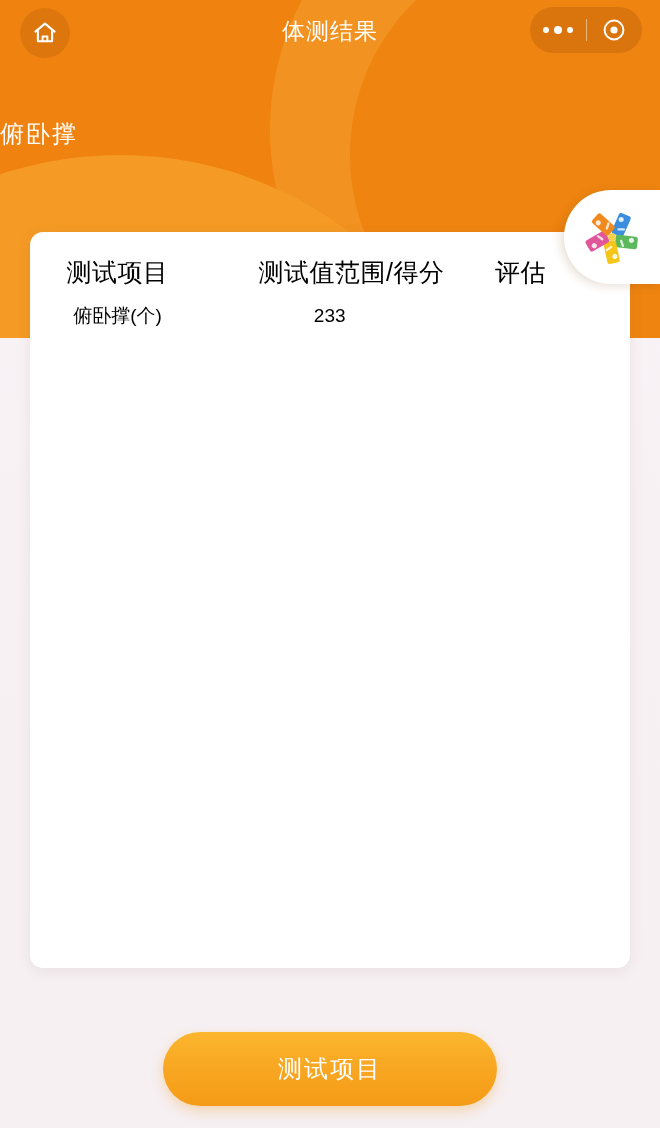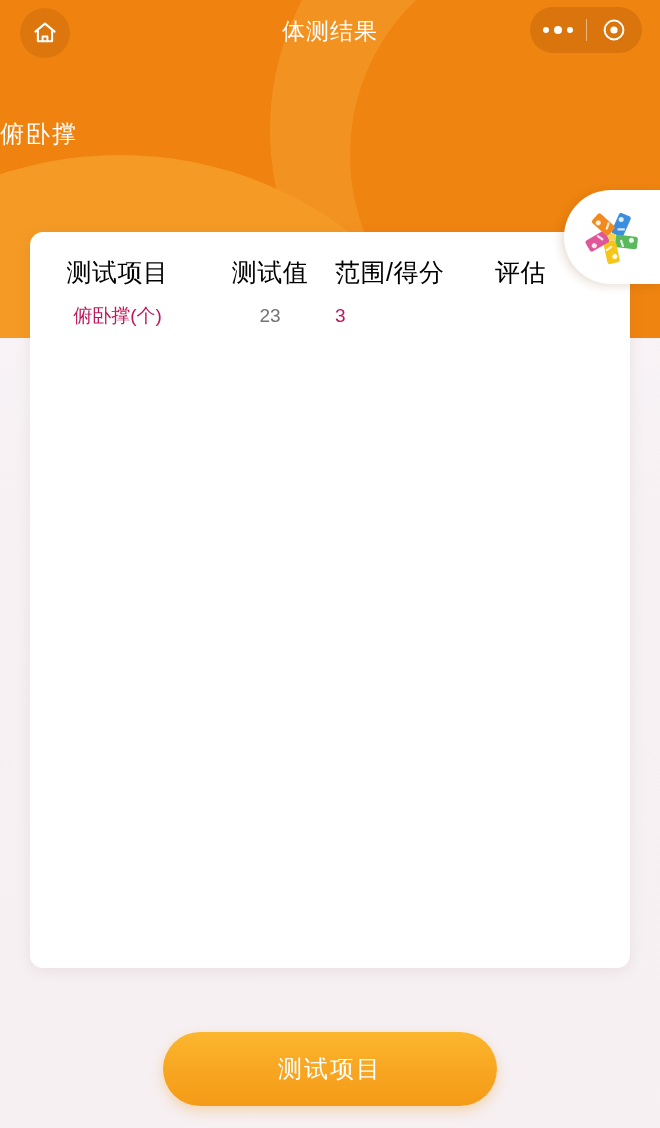--- a/index.html
+++ b/index.html
@@ -177,39 +177,39 @@
   .table {
     width: 100%;
     padding-top: 24px;
   }
   .trow {
     display: flex;
     align-items: baseline;
     width: 100%;
   }
   .trow .c0 { width: 175px; text-align: center; }
-  .trow .c1 { width: 130px; text-align: center; }
+  .trow .c1 { width: 130px; text-align: right; }
   .trow .c2 { width: 160px; text-align: left; }
   .trow .c3 { width: 135px; text-align: left; }
 
   .thead .c0, .thead .c1, .thead .c2, .thead .c3 {
     font-size: 25px;
     color: #000000;
     font-weight: 400;
     letter-spacing: 0.5px;
   }
   .tbody {
     margin-top: 14px;
   }
   .tbody .c0, .tbody .c1, .tbody .c2, .tbody .c3 {
     font-size: 19px;
-    color: #be185d;
+    color: #000000;
     font-weight: 400;
   }
-  .tbody .c1 { color: #737373; }
+  .tbody .c1 { color: #000000; }
 
   
   .cta {
     position: absolute;
     left: 163px;
     top: 1032px;
     width: 334px;
     height: 74px;
     border-radius: 37px;
     background: linear-gradient(180deg, #fcb62e 0%, #f8a722 48%, #f59b17 100%);

